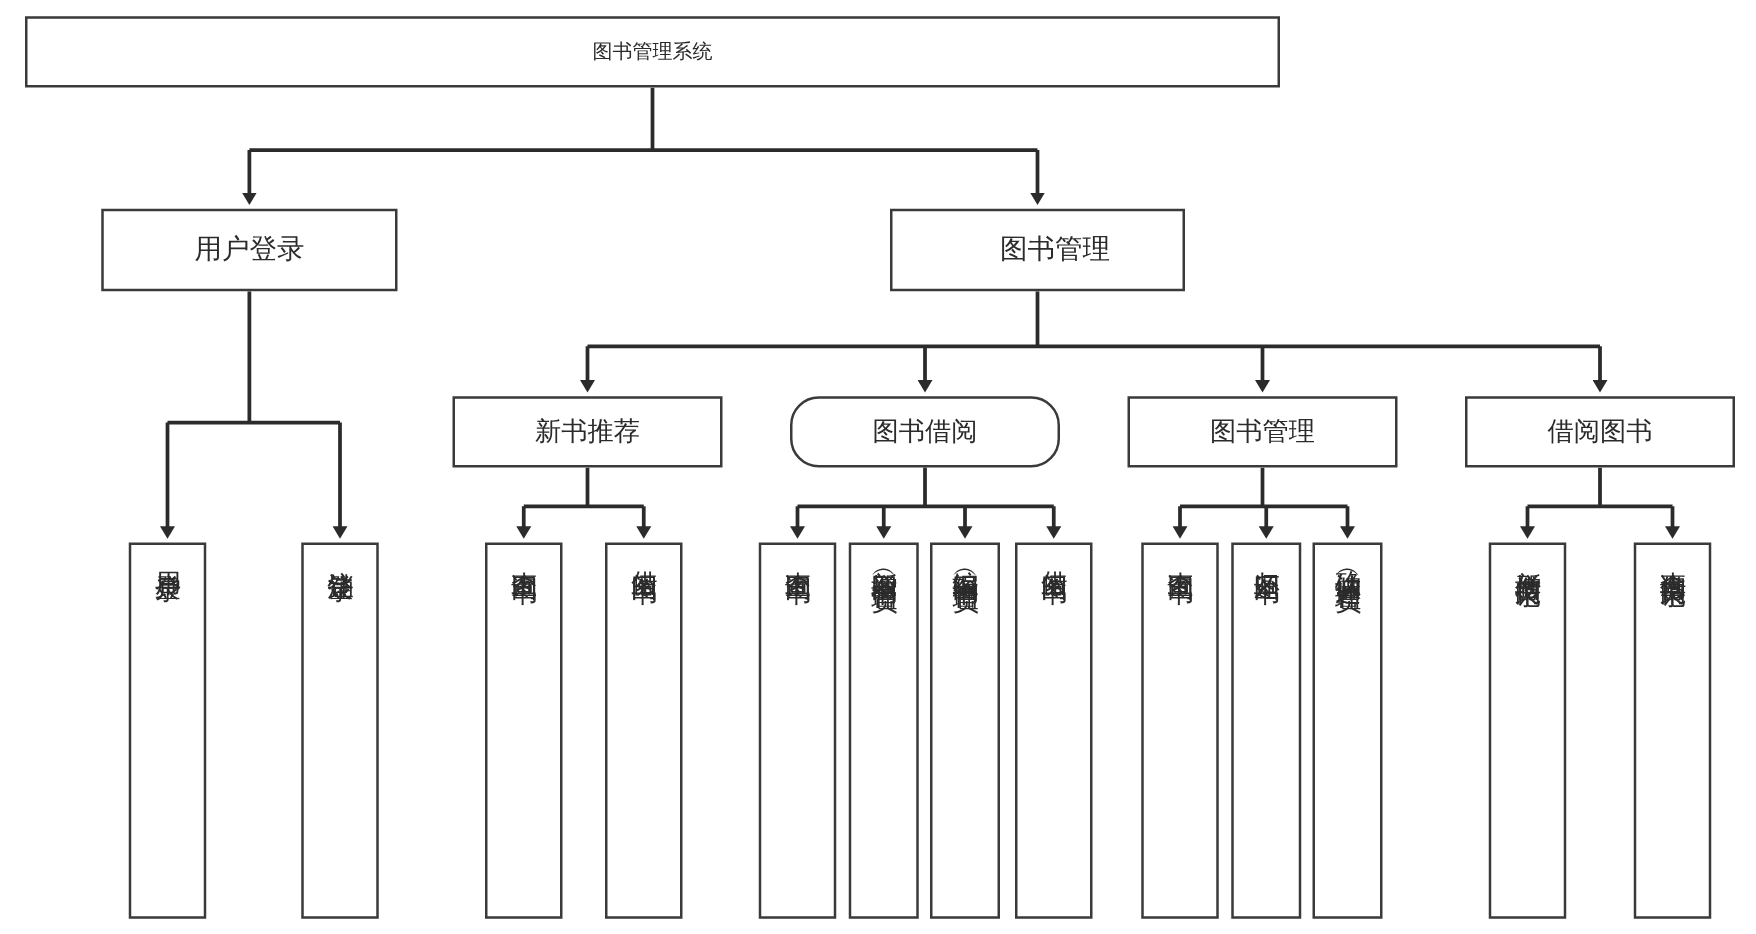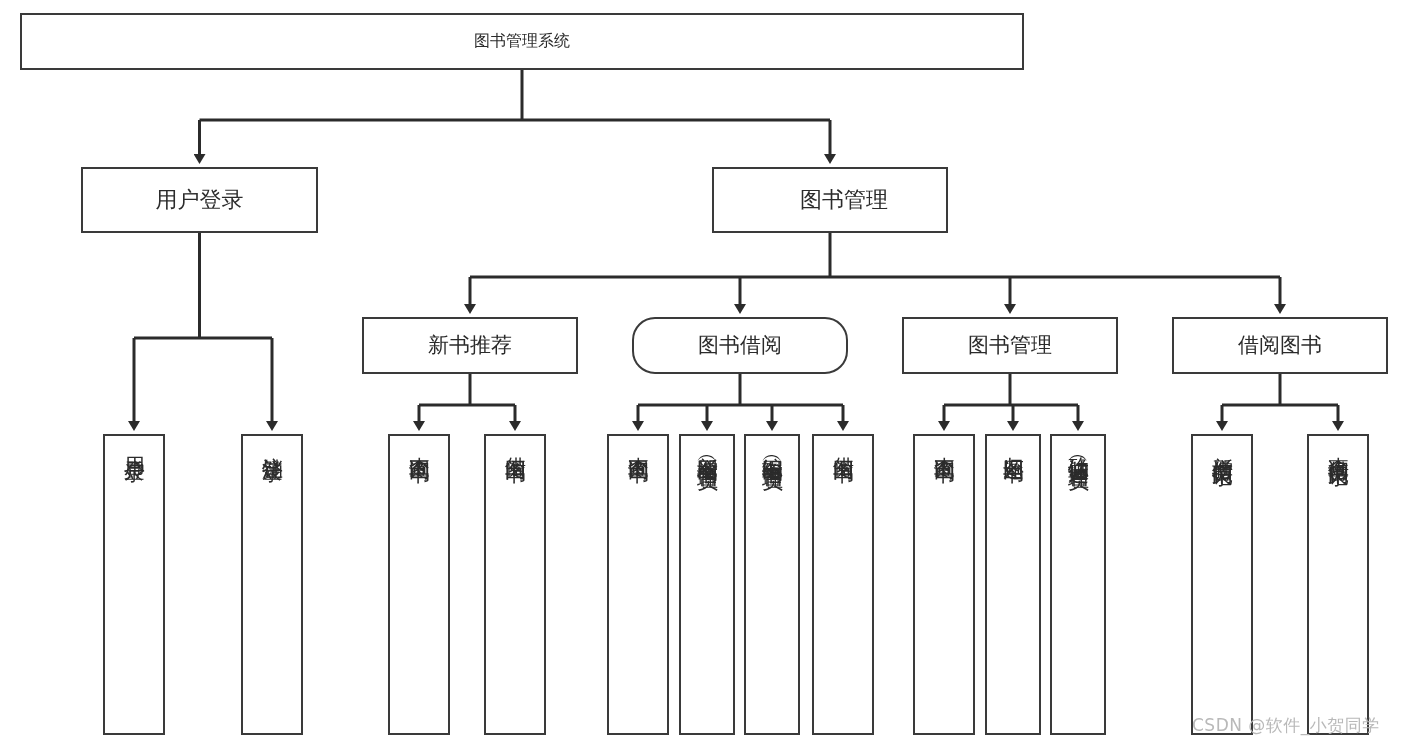--- a/index.html
+++ b/index.html
@@ -169,14 +169,13 @@
       <div class="node leaf vertical" style="left: 1050px; top: 434px; width: 56px; height: 301px;">
         <span class="label">确认归还（管理员）</span>
       </div>
       <div class="node leaf vertical" style="left: 1191px; top: 434px; width: 62px; height: 301px;">
         <span class="label">新增借阅记录</span>
       </div>
       <div class="node leaf vertical" style="left: 1307px; top: 434px; width: 62px; height: 301px;">
         <span class="label">查询借阅记录</span>
       </div>
     </div>
-  <div class="watermark" style="left: 1192px; top: 714px;">CSDN @软件_小贺同学</div>
 </div>
 
 </body></html>

